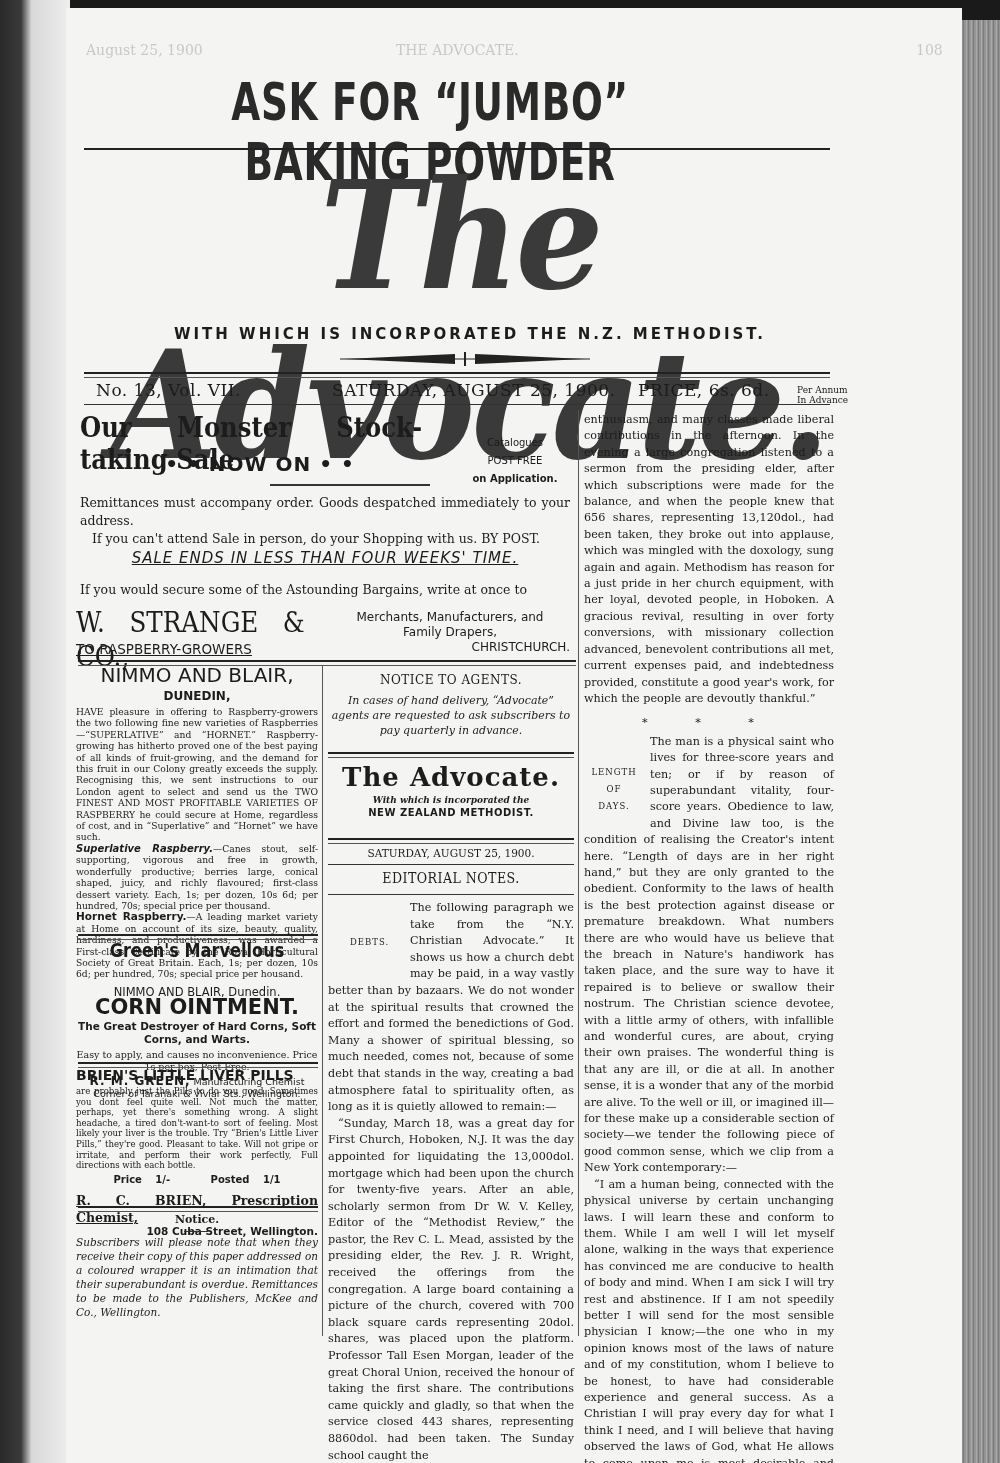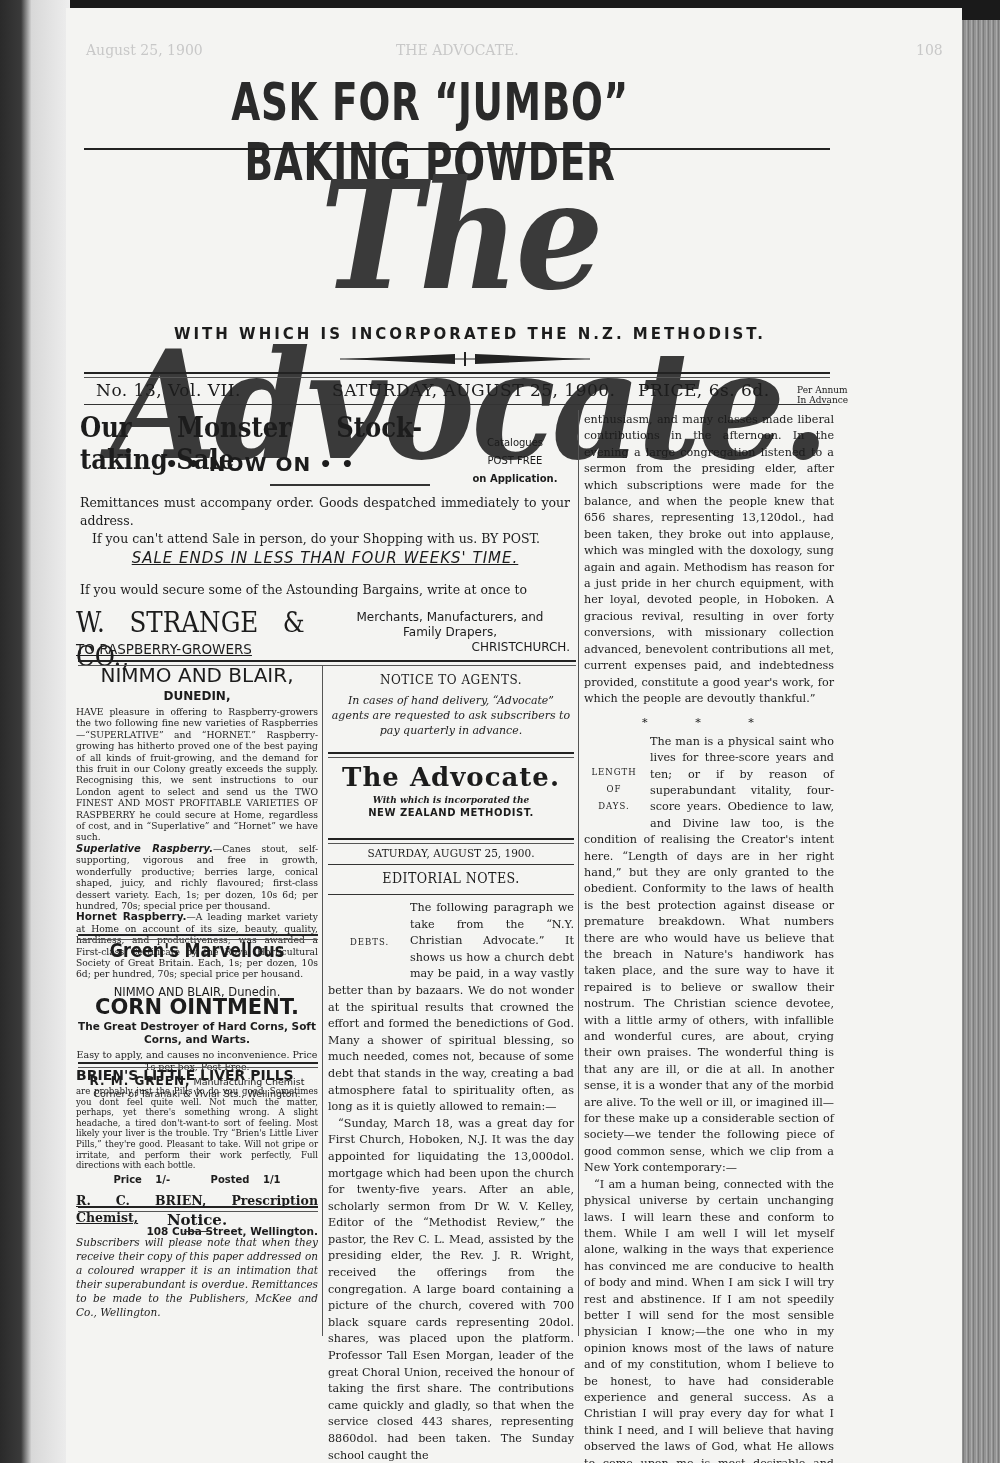--- a/index.html
+++ b/index.html
@@ -137,21 +137,21 @@
 <div class="col" style="left:76px;top:1066px;width:242px;font-size:8.6px;line-height:10.6px;">
   <div class="sans bold" style="font-size:14px;line-height:18px;">BRIEN'S LITTLE LIVER PILLS</div>
   <p style="margin-top:2px;">are probably just the Pills to do you good. Sometimes you dont feel quite well. Not much the matter, perhaps, yet there's something wrong. A slight headache, a tired don't-want-to sort of feeling. Most likely your liver is the trouble. Try “Brien's Little Liver Pills,” they're good. Pleasant to take. Will not gripe or irritate, and perform their work perfectly, Full directions with each bottle.</p>
   <div class="sans bold center" style="font-size:10px;margin-top:4px;word-spacing:10px;"><span>Price 1/-</span> &nbsp; <span>Posted 1/1</span></div>
   <div class="bold" style="font-size:12.5px;line-height:17px;margin-top:7px;text-decoration:underline;">R. C. BRIEN, Prescription Chemist,</div>
   <div class="sans bold" style="font-size:10.5px;text-align:right;">108 Cuba Street, Wellington.</div>
 </div>
 
 <div class="hrule2" style="left:78px;top:1206px;width:240px;"></div>
 <div class="col" style="left:76px;top:1210px;width:242px;font-size:10.5px;line-height:14px;">
-  <div class="bold center" style="font-size:15px;line-height:20px;">Notice.</div>
+  <div class="bold center" style="font-size:11px;line-height:20px;">Notice.</div>
   <div class="hrule" style="position:relative;left:108px;width:24px;margin:1px 0 3px;"></div>
   <p class="italic">Subscribers will please note that when they receive their copy of this paper addressed on a coloured wrapper it is an intimation that their superabundant is overdue. Remittances to be made to the Publishers, McKee and Co., Wellington.</p>
 </div>
 
 <div class="col" style="left:328px;top:672px;width:246px;">
   <div class="center" style="font-size:12px;letter-spacing:0.5px;">NOTICE TO AGENTS.</div>
   <p class="italic center" style="font-size:11px;line-height:15px;margin-top:4px;">In cases of hand delivery, “Advocate” agents are requested to ask subscribers to pay quarterly in advance.</p>
 </div>
 <div class="hrule2" style="left:328px;top:752px;width:246px;"></div>
 <div class="col center" style="left:328px;top:760px;width:246px;">

